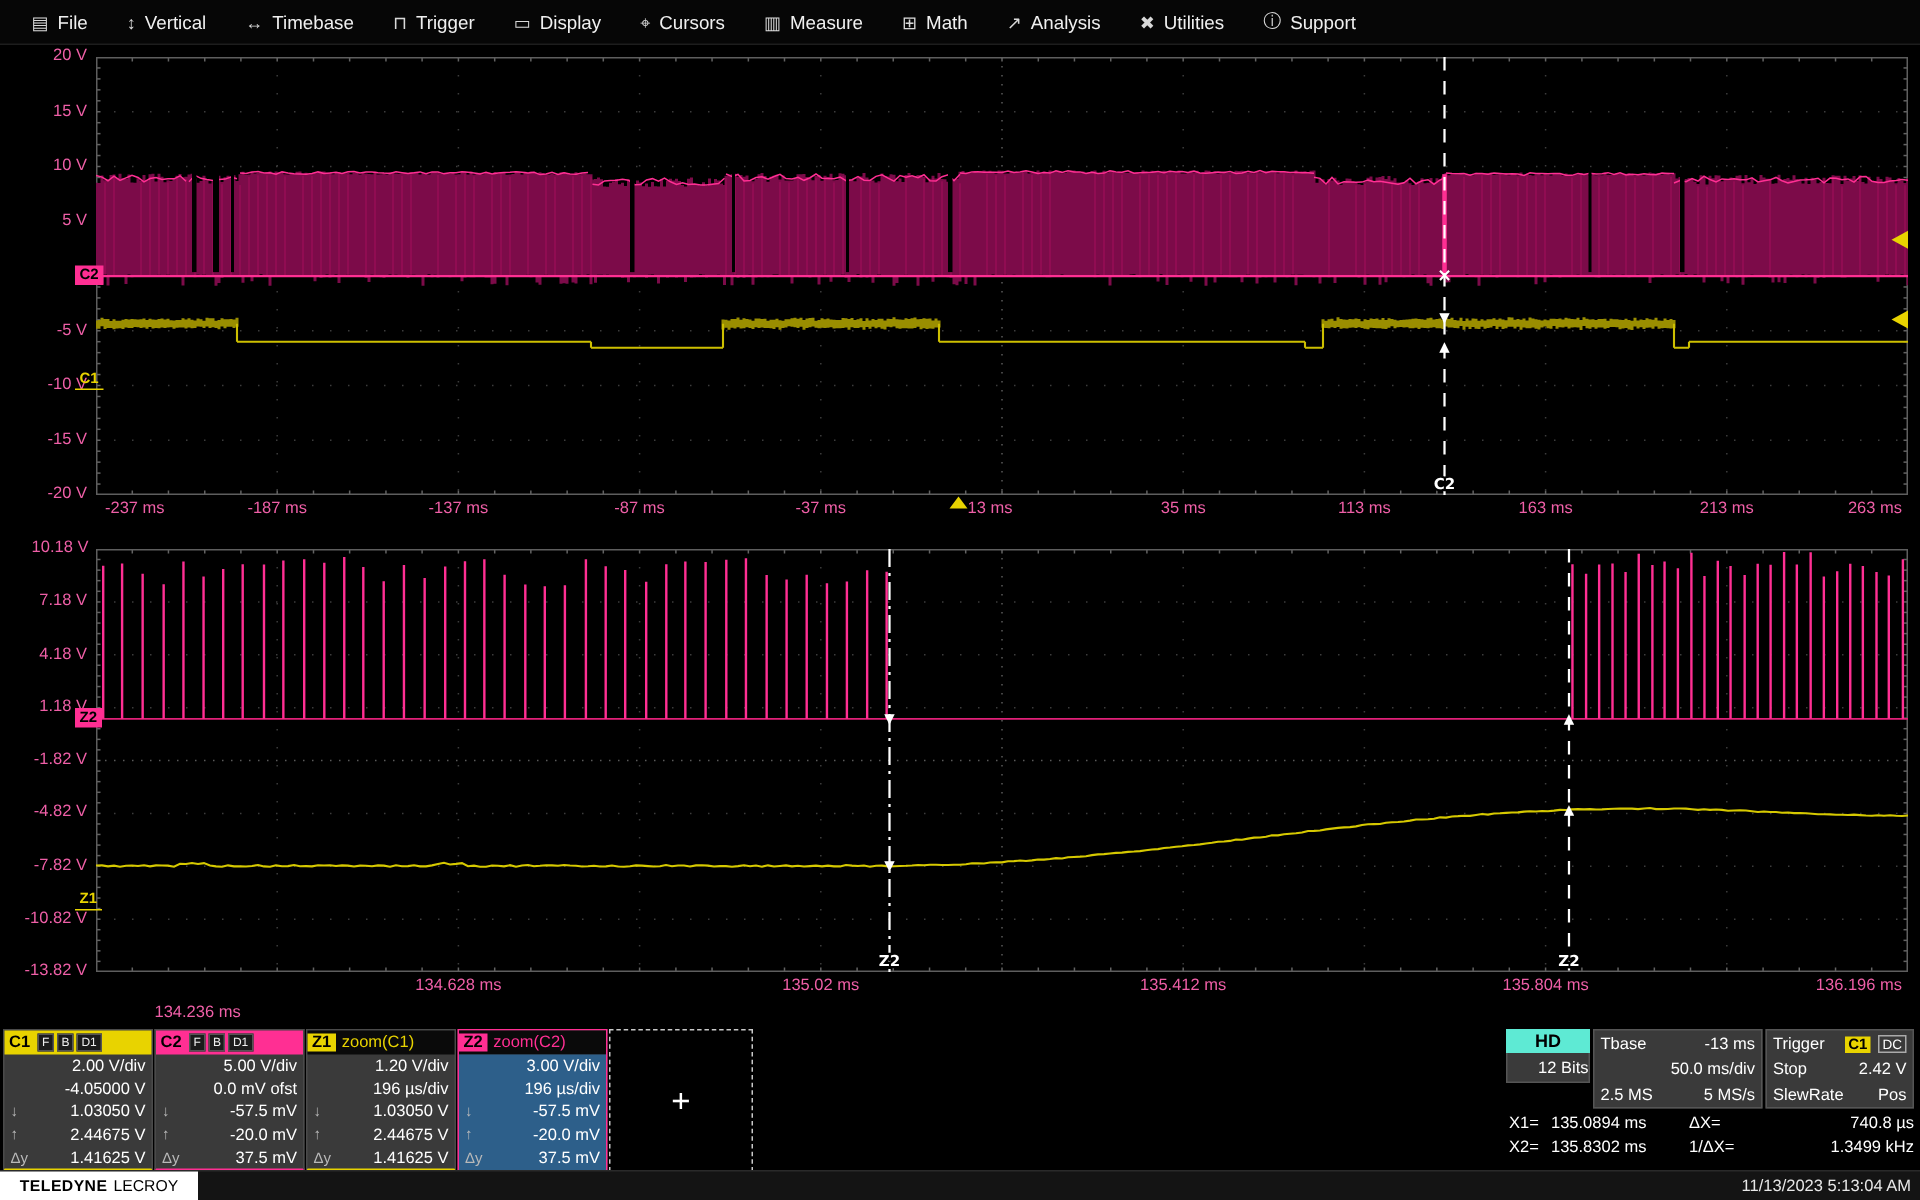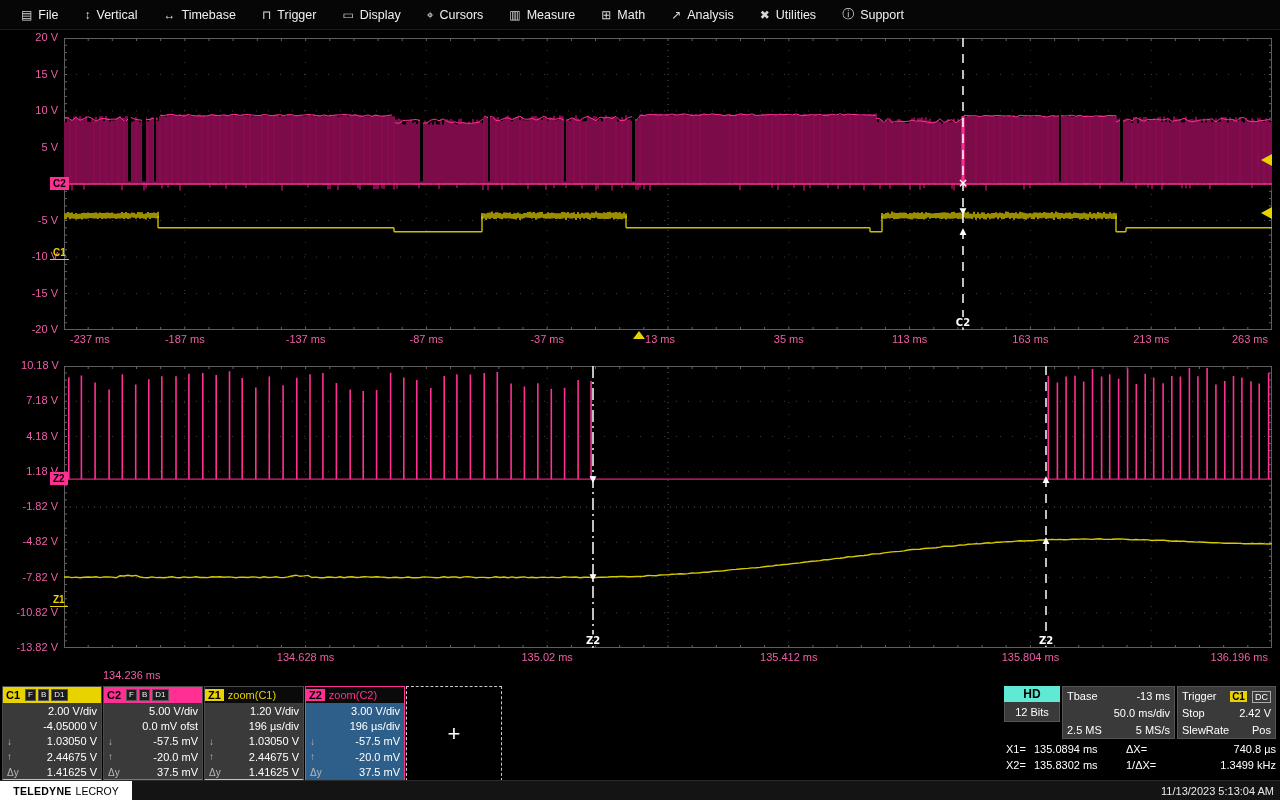--- a/index.html
+++ b/index.html
@@ -30,21 +30,21 @@
   .dbox-body{height:77px;}
   .dbox-body.sel{background:#2d5f8a;}
   .drow{display:flex;justify-content:flex-end;align-items:center;height:15.4px;padding:0 4px;color:#fff;}
   .dpre{color:#b9b9b9;font-size:10px;margin-right:auto;}
   .dval{text-align:right;}
   .addbox{position:absolute;top:686px;left:406px;width:96px;height:95px;border:1px dashed #c9c9c9;box-sizing:border-box;display:flex;align-items:center;justify-content:center;color:#fff;font-size:22px;font-weight:200;background:#000;}
 
   
   .hd-box{position:absolute;left:1004px;top:686px;width:56px;}
   .hd-head{background:#5eead4;color:#000;font-weight:bold;text-align:center;height:16px;line-height:16px;font-size:12px;}
-  .hd-body{background:#3a3a3a;color:#fff;text-align:center;height:20px;line-height:20px;font-size:11px;border:1px solid #555;border-top:none;box-sizing:border-box;}
+  .hd-body{background:#3a3a3a;color:#fff;text-align:right;height:20px;line-height:20px;font-size:11px;border:1px solid #555;border-top:none;box-sizing:border-box;}
   .tb-box{position:absolute;left:1062px;top:686px;width:113px;background:#3a3a3a;border:1px solid #555;box-sizing:border-box;color:#fff;font-size:11px;}
   .trig-box{position:absolute;left:1177px;top:686px;width:99px;background:#3a3a3a;border:1px solid #555;box-sizing:border-box;color:#fff;font-size:11px;}
   .tb-row{display:flex;justify-content:space-between;align-items:center;height:17px;padding:0 4px;}
   .tbadge{margin-left:2px;}
   .tbadge.c1b{background:#e8d300;color:#000;font-weight:bold;padding:0 2px;font-size:10px;}
   .tbadge.dcb{border:1px solid #aaa;color:#fff;font-size:9px;padding:0 2px;}
   .readout{position:absolute;left:1006px;top:741px;width:270px;color:#fff;font-size:11px;}
   .ro-line{display:flex;height:16px;align-items:center;}
   .ro-l1{width:28px;}
   .ro-v1{width:92px;}

